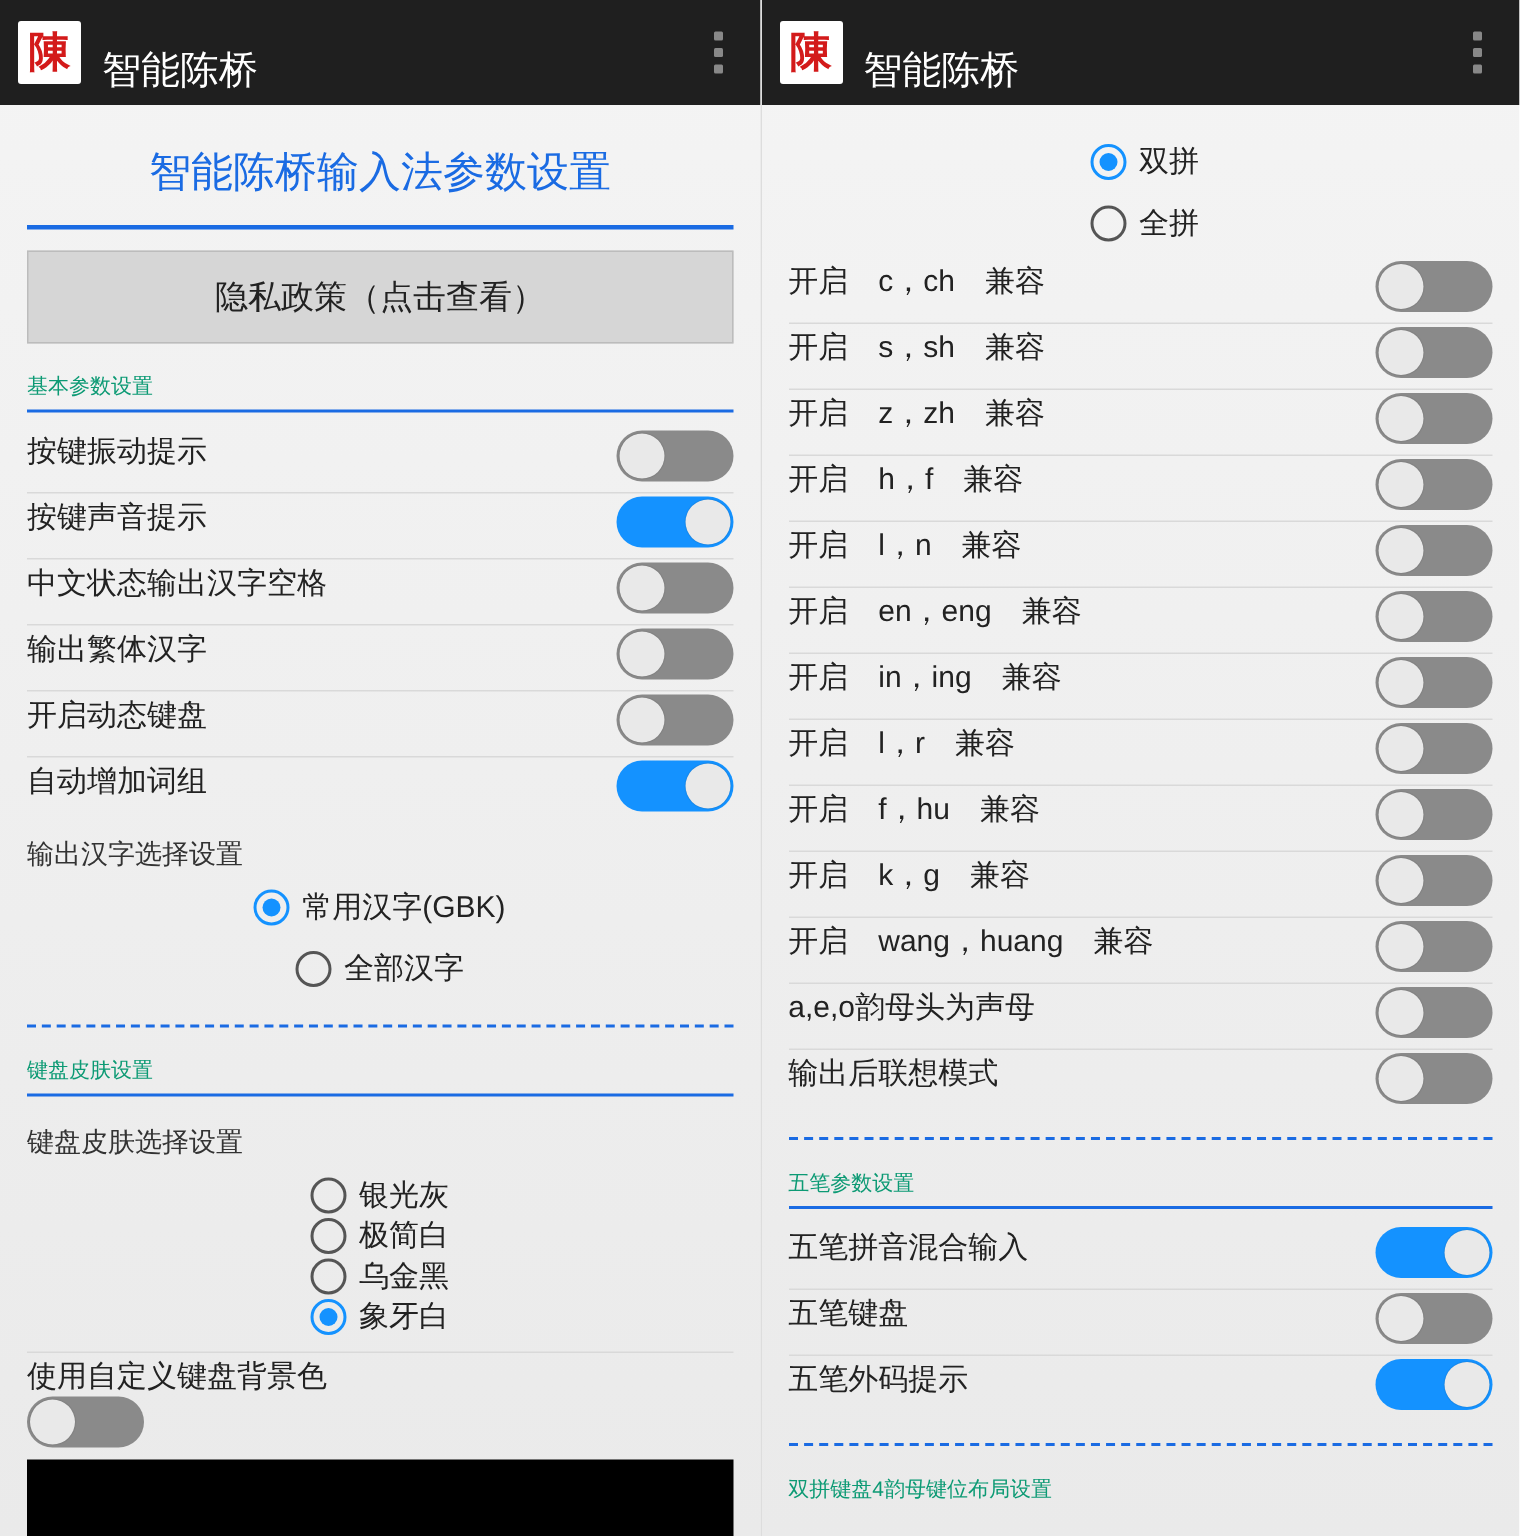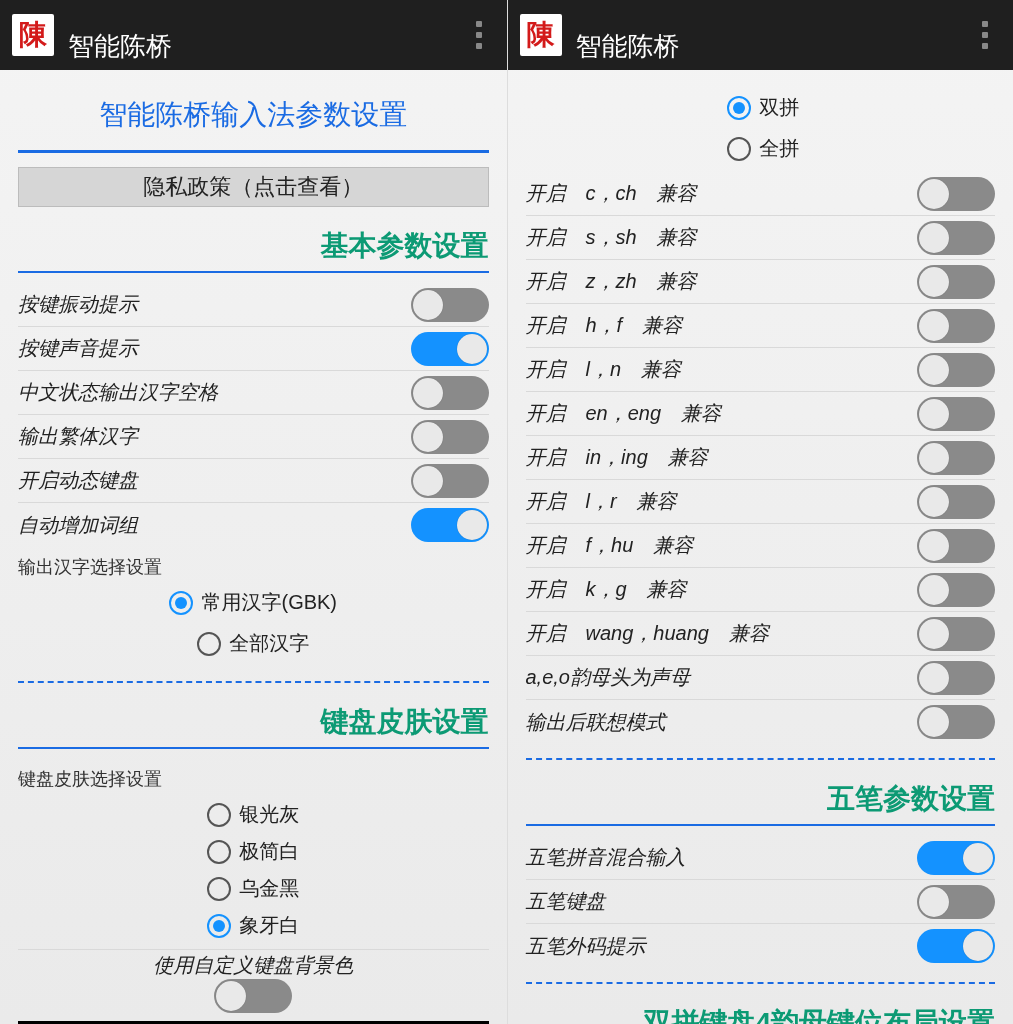--- a/index.html
+++ b/index.html
@@ -15,25 +15,25 @@
   .menu-dots { width:32px; height:40px; display:flex; flex-direction:column; align-items:center; justify-content:center; gap:5px; }
   .menu-dots span { width:6px; height:6px; background:#888; border-radius:1px; }
 
   .content { flex:1; overflow:hidden; padding: 10px 18px 0 18px; }
 
   .page-title { text-align:center; color:#1a6be3; font-size:28px; font-weight:400; padding:16px 0 10px; }
   .blue-rule { height:3px; background:#1a6be3; margin:6px 0 14px; }
   .blue-rule-thin { height:2px; background:#1a6be3; margin:10px 0; }
   .blue-dashed { border:none; border-top:2px dashed #1a6be3; margin:14px 0; }
 
-  .privacy-btn { display:flex; align-items:center; justify-content:center; height:40px; background:#d6d6d6; border:1px solid #bcbcbc; font-size:22px; color:#222; }
-
-  .section-header { color:#0c9a74; font-size:28px; font-weight:700; padding:6px 0 2px;text-align:right; }
-
-  .row { display:flex; align-items:center; justify-content:space-between; min-height:44px; padding:2px 0; border-bottom:1px solid #d9d9d9;font-style:italic; }
+  .privacy-btn { display:flex; align-items:center; justify-content:center; height:62px; background:#d6d6d6; border:1px solid #bcbcbc; font-size:22px; color:#222; }
+
+  .section-header { color:#0c9a74; font-size:14px; font-weight:400; padding:6px 0 2px; }
+
+  .row { display:flex; justify-content:space-between; min-height:44px; padding:2px 0; border-bottom:1px solid #d9d9d9; }
   .row:last-child { border-bottom:none; }
   .row-label { font-size:20px; color:#222; }
   .row-nb { border-bottom:none; }
 
   .sub-label { font-size:18px; color:#333; padding:8px 0 4px; }
 
   .toggle { width:78px; height:34px; border-radius:17px; position:relative; }
   .toggle.off { background:#8a8a8a; }
   .toggle.on  { background:#1492ff; }
   .toggle .knob { position:absolute; top:2px; width:30px; height:30px; border-radius:50%; background:#e9e9e9; box-shadow:0 0 1px rgba(0,0,0,.3); }
@@ -129,21 +129,21 @@
             <div class="circ"></div>
             <span>全部汉字</span>
           </div>
         </div>
 
       <hr class="blue-dashed">
 
       <div class="section-header">键盘皮肤设置</div>
       <div class="blue-rule-thin" style="margin-top:4px"></div>
       <div class="sub-label">键盘皮肤选择设置</div>
-      <div class="radio-row" id="skin-radios" style="gap:10px">
+      <div class="radio-row" id="skin-radios" style="gap:0">
           <div class="radio">
             <div class="circ"></div>
             <span>银光灰</span>
           </div>
           <div class="radio">
             <div class="circ"></div>
             <span>极简白</span>
           </div>
           <div class="radio">
             <div class="circ"></div>

